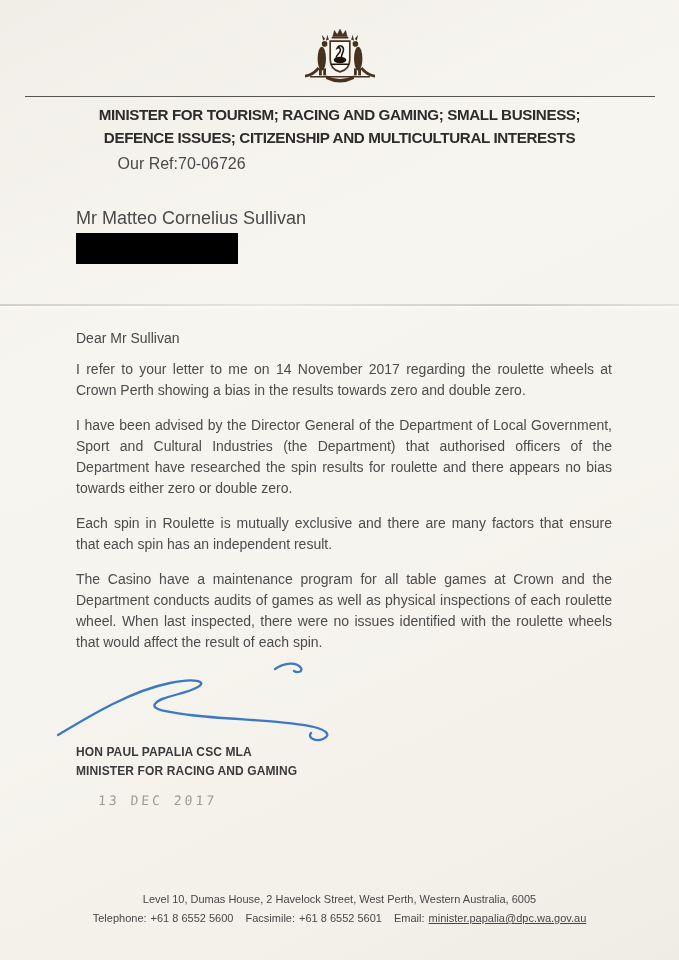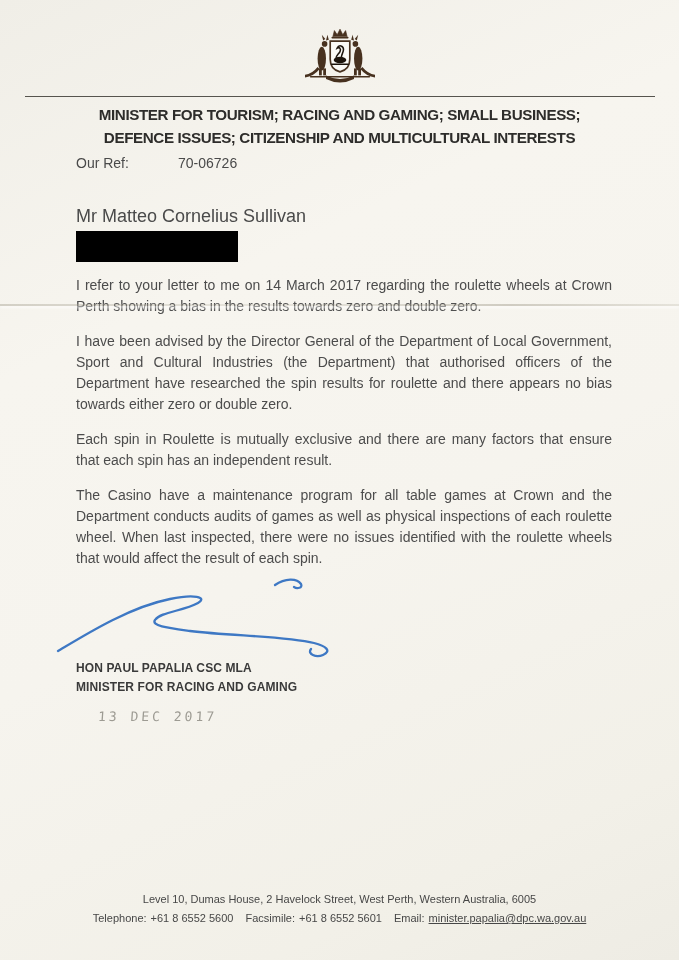--- a/index.html
+++ b/index.html
@@ -13,21 +13,21 @@
   .crease{position:absolute;left:0;top:304px;width:679px;height:2px;
     background:linear-gradient(90deg,rgba(168,163,148,.45),rgba(190,186,172,.25) 40%,rgba(168,163,148,.5) 75%,rgba(190,186,172,.3));
     box-shadow:0 2px 3px rgba(255,255,255,.8);}
   .crest-wrap{position:absolute;top:26px;left:0;width:679px;text-align:center;}
   .crest-wrap svg{display:inline-block;}
   .rule{position:absolute;top:96px;left:25px;width:630px;height:0;border-top:1.6px solid #56544e;}
   .letterhead{position:absolute;top:103px;left:0;width:679px;text-align:center;
     font-weight:bold;font-size:15.5px;line-height:23px;letter-spacing:-0.4px;color:#2d2c2a;
     transform:scaleX(.98);}
   .content{position:absolute;left:76px;top:155px;width:536px;}
-  .ref-row{display:flex;font-size:14px;color:#4a4a4a;}
+  .ref-row{display:flex;font-size:16px;color:#4a4a4a;text-align:right;}
   .ref-row .lbl{width:102px;}
   .recipient{margin-top:35px;font-size:18px;color:#4a4a4a;}
   .redaction{margin-top:4px;width:162px;height:31px;background:#000;}
   .salutation{margin-top:66px;font-size:14px;color:#484848;}
   .body-text p{margin:0 0 0 0;padding:0;font-size:14px;line-height:21px;color:#4c4c4c;
     text-align:justify;}
   .body-text p + p{margin-top:14px;}
   .body-text p.first{margin-top:13px;}
   .body-text p.no-justify{text-align:left;}
   .sig-area{position:relative;height:84px;margin-top:6px;margin-left:-22px;}
@@ -95,23 +95,24 @@
   <div class="content">
 
     <div class="ref-row">
       <span class="lbl">Our Ref:</span>
       <span>70-06726</span>
     </div>
 
     <div class="recipient">Mr Matteo Cornelius Sullivan</div>
     <div class="redaction"></div>
 
+    <div class="salutation">Dear Mr Sullivan</div>
 
     <div class="body-text">
-      <p class="first">I refer to your letter to me on 14 March 2017 regarding the roulette wheels at Crown Perth showing a bias in the results towards zero and double zero.</p>
+      <p class="first">I refer to your letter to me on 14 November 2017 regarding the roulette wheels at Crown Perth showing a bias in the results towards zero and double zero.</p>
       <p>I have been advised by the Director General of the Department of Local Government, Sport and Cultural Industries (the Department) that authorised officers of the Department have researched the spin results for roulette and there appears no bias towards either zero or double zero.</p>
       <p>Each spin in Roulette is mutually exclusive and there are many factors that ensure that each spin has an independent result.</p>
       <p>The Casino have a maintenance program for all table games at Crown and the Department conducts audits of games as well as physical inspections of each roulette wheel. When last inspected, there were no issues identified with the roulette wheels that would affect the result of each spin.</p>
     </div>
 
     <div class="sig-area">
       <svg width="310" height="84" viewBox="0 0 310 84">
         <g stroke="#3e78c4" stroke-width="2.3" fill="none" stroke-linecap="round">
           <path d="M4 76 C 34 58, 76 32, 116 24 C 140 19, 154 22, 144 28 C 130 36, 106 37, 101 45 C 97 51, 114 53, 136 56 C 176 61, 232 61, 260 68 C 272 71, 278 76, 269 80 C 262 83, 253 79, 257 74"></path>
           <path d="M221 10 C 231 3, 243 3, 247 9 C 249 13, 243 14, 240 12"></path>

